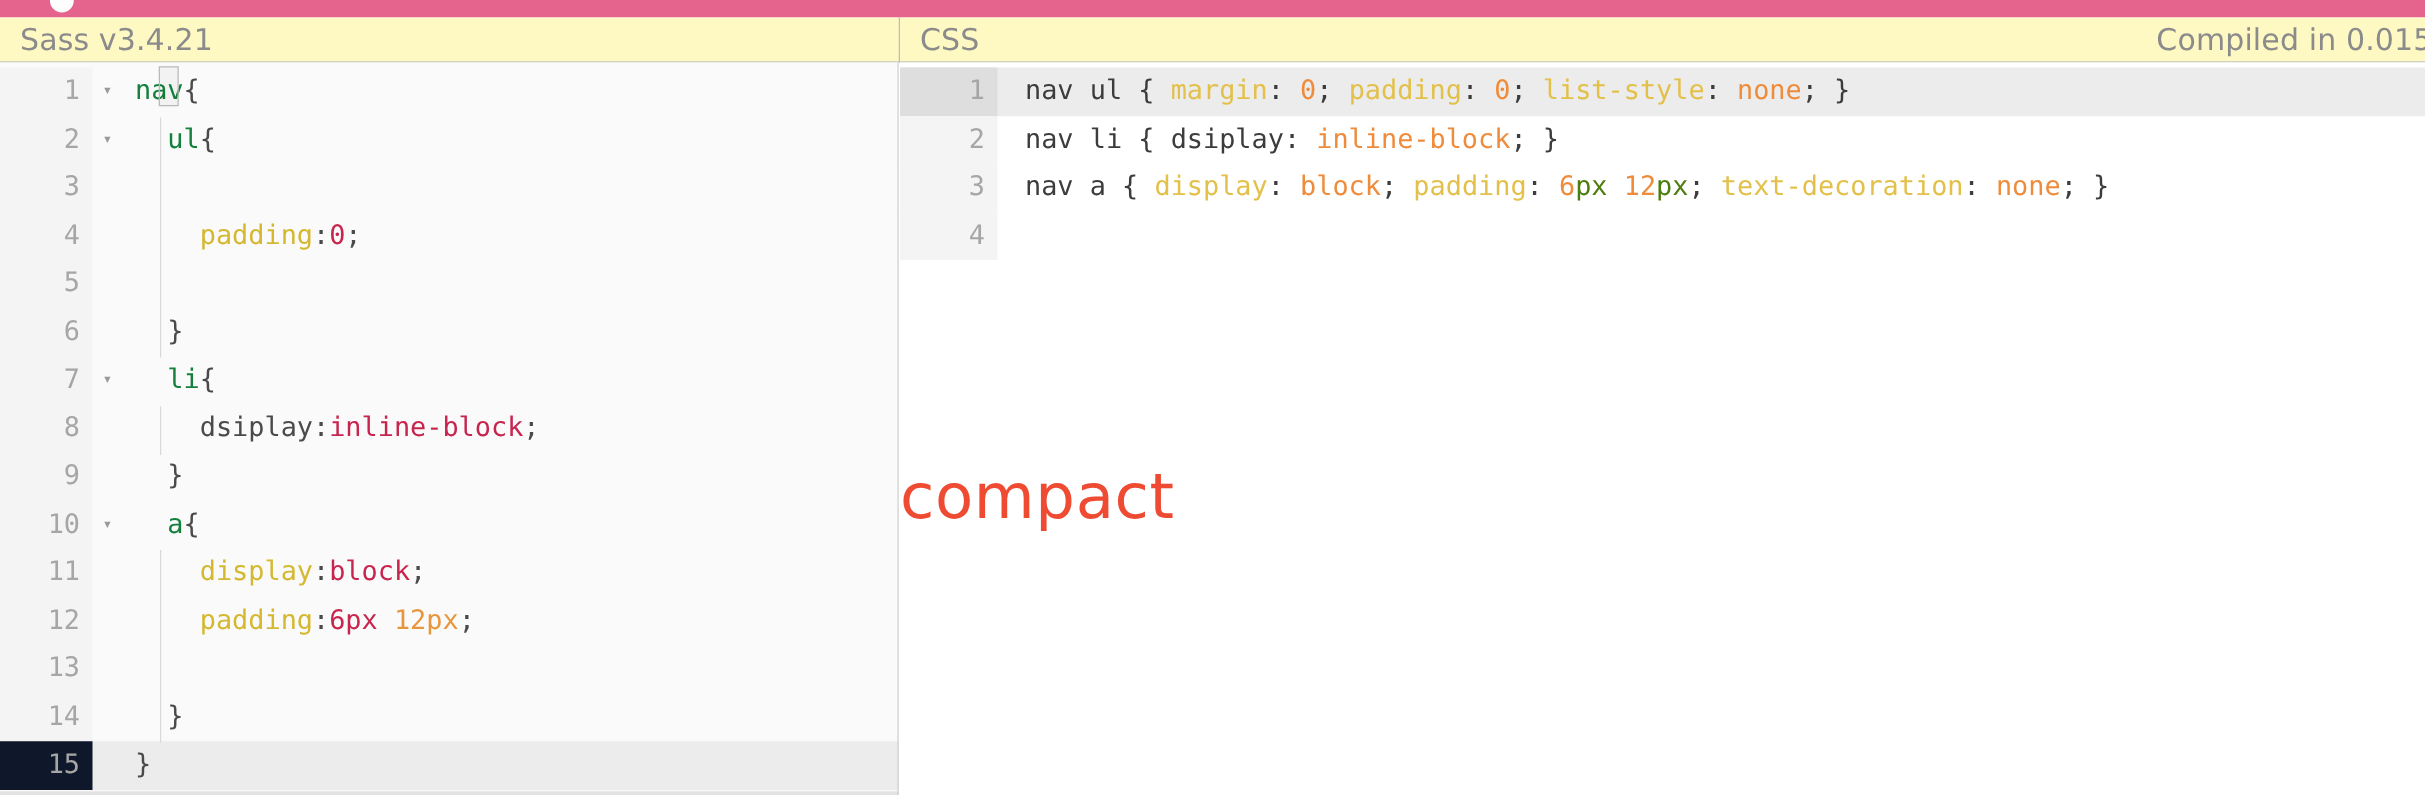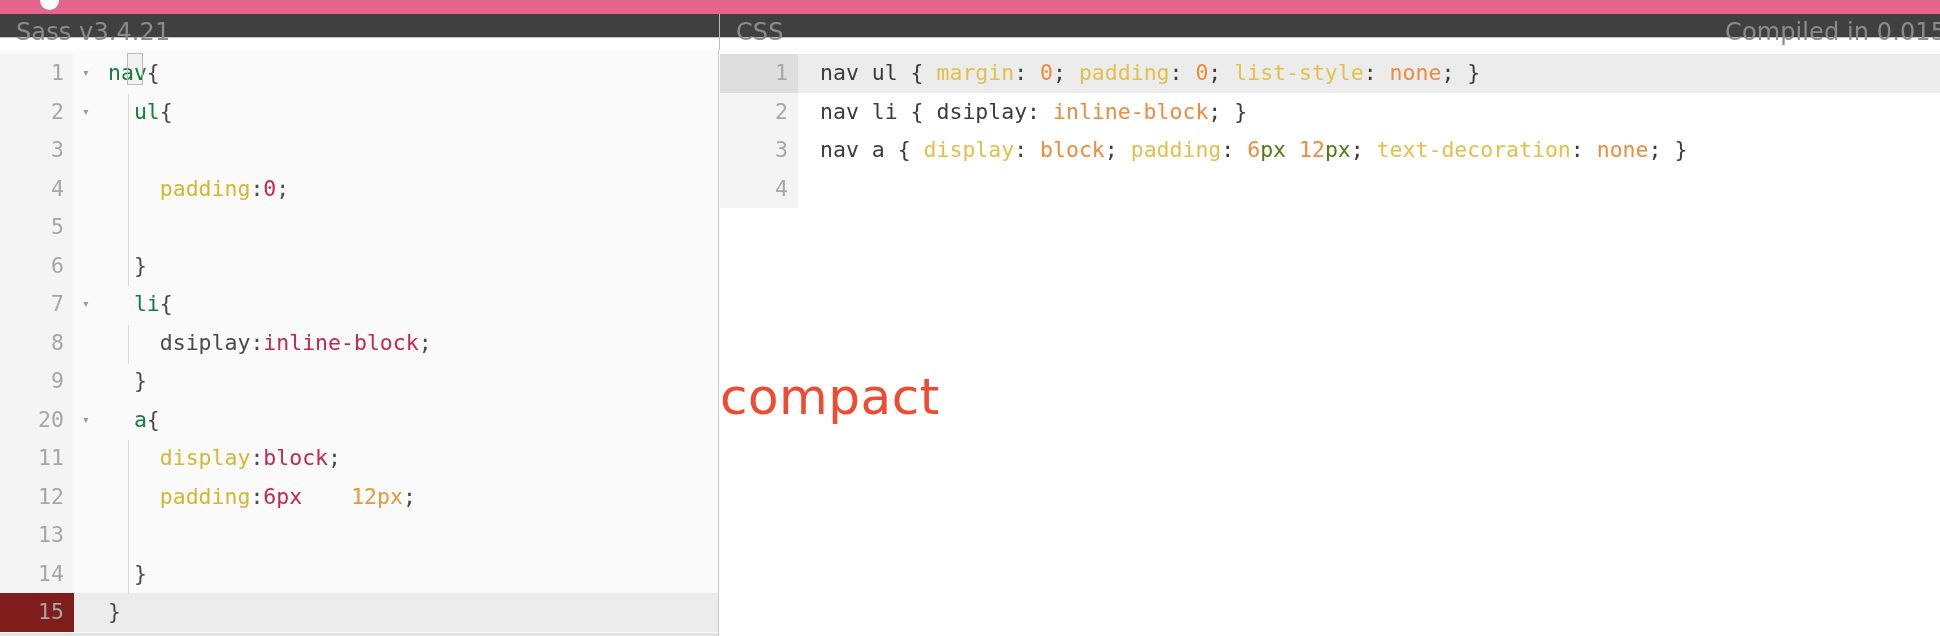--- a/index.html
+++ b/index.html
@@ -34,22 +34,22 @@
     height: 19px;
     border-radius: 50%;
     background: #fdfdfd;
   }
 
   
   .headerbar {
     position: absolute;
     top: 14px; left: 0;
     width: 1940px;
-    height: 24px;
-    background: #404040;
+    height: 36px;
+    background: #fef9c3;
     border-bottom: 1px solid #c3c3c3;
   }
   .header-cell {
     position: absolute;
     top: 0;
     height: 36px;
     display: flex;
     align-items: center;
     font-family: "DejaVu Sans", sans-serif;
     font-size: 24px;
@@ -104,21 +104,21 @@
   }
 
   .line {
     position: relative;
     display: flex;
     align-items: center;
     height: 38.5px;
     white-space: pre;
   }
   .line.active { background: #ececec; }
-  .line.active .gutter { background: #7f1d1d; }
+  .line.active .gutter { background: #0f172a; }
 
   .gutter {
     flex: 0 0 auto;
     width: 74px;
     padding-right: 10px;
     text-align: right;
     color: #a6a6a6;
     background: #f4f4f4;
     height: 38.5px;
     line-height: 38.5px;
@@ -155,21 +155,21 @@
     width: 1px;
     background: #d9d9d9;
     left: 128px;
   }
 
   
   .sel   { color: #15803d; }
   .prop  { color: #d4b830; }
   .propx { color: #4a4a4a; }
   .val   { color: #c7254e; }
-  .val2  { color: #e8963b; margin-left: 36px; }
+  .val2  { color: #e8963b; }
   .punc  { color: #4a4a4a; }
   .plain { color: #3c3c3c; }
 
   .cprop { color: #e3c04a; }
   .cval  { color: #ee8c3c; }
   .cnum  { color: #ee8c3c; }
   .cpx   { color: #4d7c0f; }
   .cplain{ color: #3c3c3c; }
   .caret-box {
     position: absolute;
@@ -232,21 +232,21 @@
       <div class="code" id="sass-code">
           <div class="line"><div class="gutter">1</div><div class="fold">▾</div><div class="codetext"><span class="sel">nav</span><span class="punc">{</span></div></div>
           <div class="line"><div class="gutter">2</div><div class="fold">▾</div><div class="codetext"><span class="plain">  </span><span class="sel">ul</span><span class="punc">{</span></div></div>
           <div class="line"><div class="gutter">3</div><div class="fold"></div></div>
           <div class="line"><div class="gutter">4</div><div class="fold"></div><div class="codetext"><span class="plain">    </span><span class="prop">padding</span><span class="punc">:</span><span class="val">0</span><span class="punc">;</span></div></div>
           <div class="line"><div class="gutter">5</div><div class="fold"></div></div>
           <div class="line"><div class="gutter">6</div><div class="fold"></div><div class="codetext"><span class="plain">  </span><span class="punc">}</span></div></div>
           <div class="line"><div class="gutter">7</div><div class="fold">▾</div><div class="codetext"><span class="plain">  </span><span class="sel">li</span><span class="punc">{</span></div></div>
           <div class="line"><div class="gutter">8</div><div class="fold"></div><div class="codetext"><span class="plain">    </span><span class="propx">dsiplay</span><span class="punc">:</span><span class="val">inline-block</span><span class="punc">;</span></div></div>
           <div class="line"><div class="gutter">9</div><div class="fold"></div><div class="codetext"><span class="plain">  </span><span class="punc">}</span></div></div>
-          <div class="line"><div class="gutter">20</div><div class="fold">▾</div><div class="codetext"><span class="plain">  </span><span class="sel">a</span><span class="punc">{</span></div></div>
+          <div class="line"><div class="gutter">10</div><div class="fold">▾</div><div class="codetext"><span class="plain">  </span><span class="sel">a</span><span class="punc">{</span></div></div>
           <div class="line"><div class="gutter">11</div><div class="fold"></div><div class="codetext"><span class="plain">    </span><span class="prop">display</span><span class="punc">:</span><span class="val">block</span><span class="punc">;</span></div></div>
           <div class="line"><div class="gutter">12</div><div class="fold"></div><div class="codetext"><span class="plain">    </span><span class="prop">padding</span><span class="punc">:</span><span class="val">6px</span><span class="plain"> </span><span class="val2">12px</span><span class="punc">;</span></div></div>
           <div class="line"><div class="gutter">13</div><div class="fold"></div></div>
           <div class="line"><div class="gutter">14</div><div class="fold"></div><div class="codetext"><span class="plain">  </span><span class="punc">}</span></div></div>
           <div class="line active"><div class="gutter">15</div><div class="fold"></div><div class="codetext"><span class="punc">}</span></div></div>
         </div>
       <div class="caret-box"></div>
       <div class="bottom-edge"></div>
     <div class="guide" style="top: 44px; height: 192px; left: 128px;"></div>
         <div class="guide" style="top: 275px; height: 39px; left: 128px;"></div>

